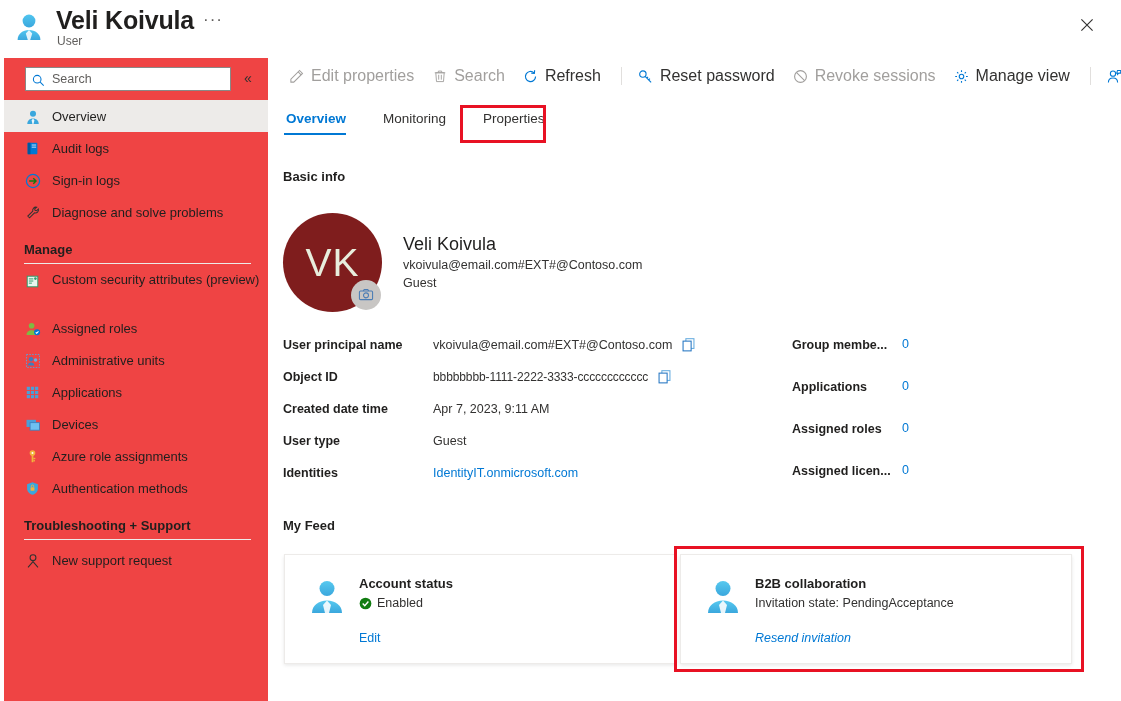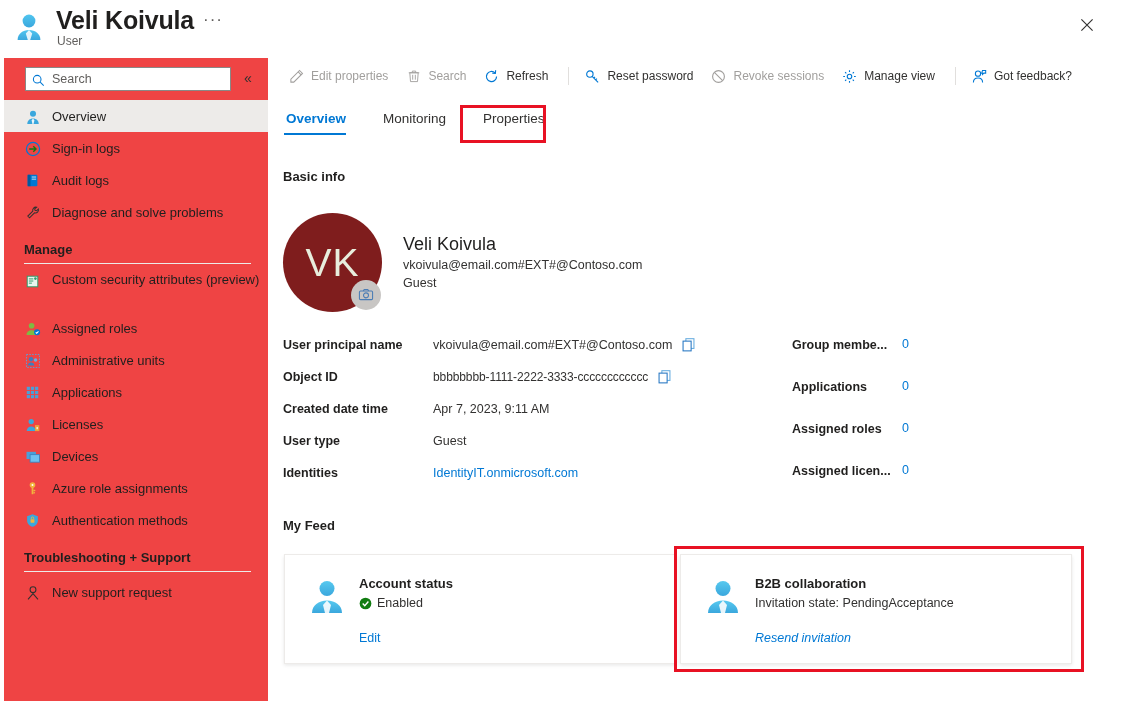--- a/index.html
+++ b/index.html
@@ -46,21 +46,21 @@
   .nav-lb { line-height:15px; }
   .nav-group { padding:14px 0 3px 20px; font-size:13px; font-weight:700; color:#201f1e; }
   .nav-rule { margin:3px 21px 4px 20px; height:1px; background:#edebe9; }
 
   
   .main { position:absolute; left:268px; top:58px; width:853px; height:643px; background:#fff; }
 
   .toolbar { position:absolute; left:0; top:0; height:36px; width:853px;
              display:flex; align-items:center; padding-left:14px; }
   .tb-btn { display:flex; align-items:center; height:28px; padding:0 7px; margin-right:4px;
-            font-size:12px; color:#323130; cursor:pointer; white-space:nowrap; }
+            font-size:16px; color:#323130; cursor:pointer; white-space:nowrap; }
   .tb-btn.dis { color:#a19f9d; cursor:default; }
   .tb-ic { width:15px; height:15px; margin-right:7px; display:flex; align-items:center;
            justify-content:center; flex:0 0 15px; }
   .tb-sep { width:1px; height:18px; background:#e1dfdd; margin:0 9px; flex:0 0 1px; }
 
   .tabs { position:absolute; left:16px; top:47px; display:flex; }
   .tab { position:relative; font-size:13.5px; color:#323130; padding:6px 13px 9px 2px;
          margin-right:22px; cursor:pointer; }
   .tab.act { font-weight:700; color:#0078d4; }
   .tab.act:after { content:""; position:absolute; left:0; right:13px; bottom:0;
@@ -159,38 +159,38 @@
             <circle cx="8.5" cy="5" r="3.2" fill="#3aa7dd"></circle>
             <path d="M2.4 16c0-3.6 2.7-5.9 6.1-5.9s6.1 2.3 6.1 5.9z" fill="#3aa7dd"></path>
             <path d="M8.5 10.1 L7 12 l.9 4h1.2l.9-4z" fill="#fff" opacity=".9"></path>
           </svg>
         </span>
         <span class="nav-lb">Overview</span>
       </div>
 
       <div class="nav-item">
         <span class="nav-ic">
-          <svg viewBox="0 0 17 17" width="16" height="16">
-            <circle cx="8.5" cy="8.5" r="7" fill="none" stroke="#0078d4" stroke-width="1.3"></circle>
-            <path d="M4.5 8.5 h7 M8.8 5.6 l2.9 2.9 -2.9 2.9" stroke="#107c10" stroke-width="1.5" fill="none"></path>
-          </svg>
-        </span>
-        <span class="nav-lb">Sign-in logs</span>
-      </div>
-
-      <div class="nav-item">
-        <span class="nav-ic">
           <svg viewBox="0 0 17 17" width="15" height="15">
             <rect x="3" y="2" width="11" height="13" rx="1" fill="#0078d4"></rect>
             <rect x="3" y="2" width="3.2" height="13" fill="#005a9e"></rect>
             <rect x="7.6" y="4" width="5" height="1.1" fill="#cfe6f7"></rect>
             <rect x="7.6" y="6.4" width="5" height="1.1" fill="#cfe6f7"></rect>
           </svg>
         </span>
         <span class="nav-lb">Audit logs</span>
+      </div>
+
+      <div class="nav-item">
+        <span class="nav-ic">
+          <svg viewBox="0 0 17 17" width="16" height="16">
+            <circle cx="8.5" cy="8.5" r="7" fill="none" stroke="#0078d4" stroke-width="1.3"></circle>
+            <path d="M4.5 8.5 h7 M8.8 5.6 l2.9 2.9 -2.9 2.9" stroke="#107c10" stroke-width="1.5" fill="none"></path>
+          </svg>
+        </span>
+        <span class="nav-lb">Sign-in logs</span>
       </div>
 
       <div class="nav-item">
         <span class="nav-ic">
           <svg viewBox="0 0 17 17" width="16" height="16">
             <path d="M12.4 2.4a3.3 3.3 0 0 0-4.1 4.1L3 11.8l1.8 1.8 5.3-5.3a3.3 3.3 0 0 0 4.1-4.1l-1.9 1.9-1.6-.4-.4-1.6z" fill="none" stroke="#323130" stroke-width="1.1"></path>
           </svg>
         </span>
         <span class="nav-lb">Diagnose and solve problems</span>
       </div>
@@ -248,31 +248,20 @@
                 <rect x="11.4" y="6.7" width="3.6" height="3.6"></rect>
               <rect x="2" y="11.4" width="3.6" height="3.6"></rect>
                 <rect x="6.7" y="11.4" width="3.6" height="3.6"></rect>
                 <rect x="11.4" y="11.4" width="3.6" height="3.6"></rect>
             </g>
           </svg>
         </span>
         <span class="nav-lb">Applications</span>
       </div>
 
-      <div class="nav-item">
-        <span class="nav-ic">
-          <svg viewBox="0 0 17 17" width="16" height="16">
-            <circle cx="6.6" cy="4.8" r="2.8" fill="#3aa7dd"></circle>
-            <path d="M1.8 15c0-3 2.2-4.9 4.8-4.9s4.8 1.9 4.8 4.9z" fill="#3aa7dd"></path>
-            <rect x="10.6" y="8.6" width="4.6" height="6.4" fill="#e8a33d"></rect>
-            <rect x="12.3" y="10.6" width="1.2" height="2.4" fill="#fff"></rect>
-          </svg>
-        </span>
-        <span class="nav-lb">Licenses</span>
-      </div>
 
       <div class="nav-item">
         <span class="nav-ic">
           <svg viewBox="0 0 17 17" width="16" height="16">
             <rect x="1.6" y="3" width="10" height="7.6" fill="#4b9fd8"></rect>
             <rect x="5.4" y="6" width="10" height="8" fill="#6ec0f0" stroke="#3a7fbf" stroke-width=".9"></rect>
           </svg>
         </span>
         <span class="nav-lb">Devices</span>
       </div>

